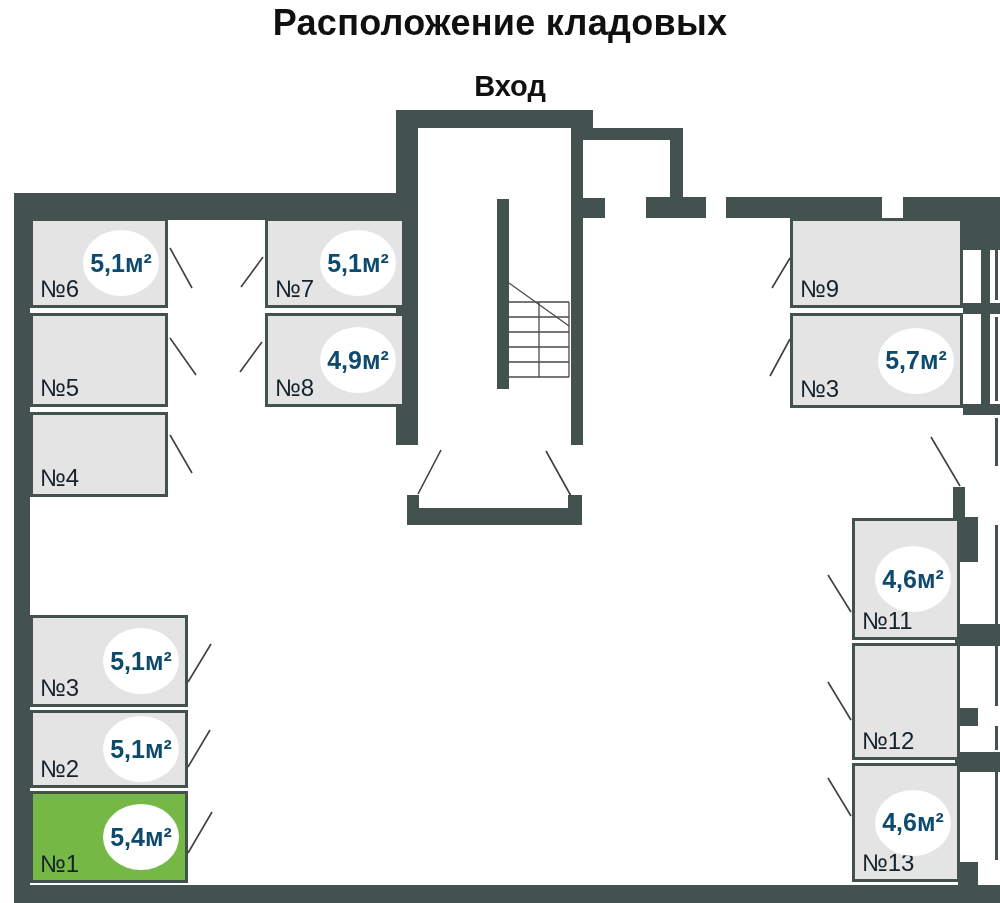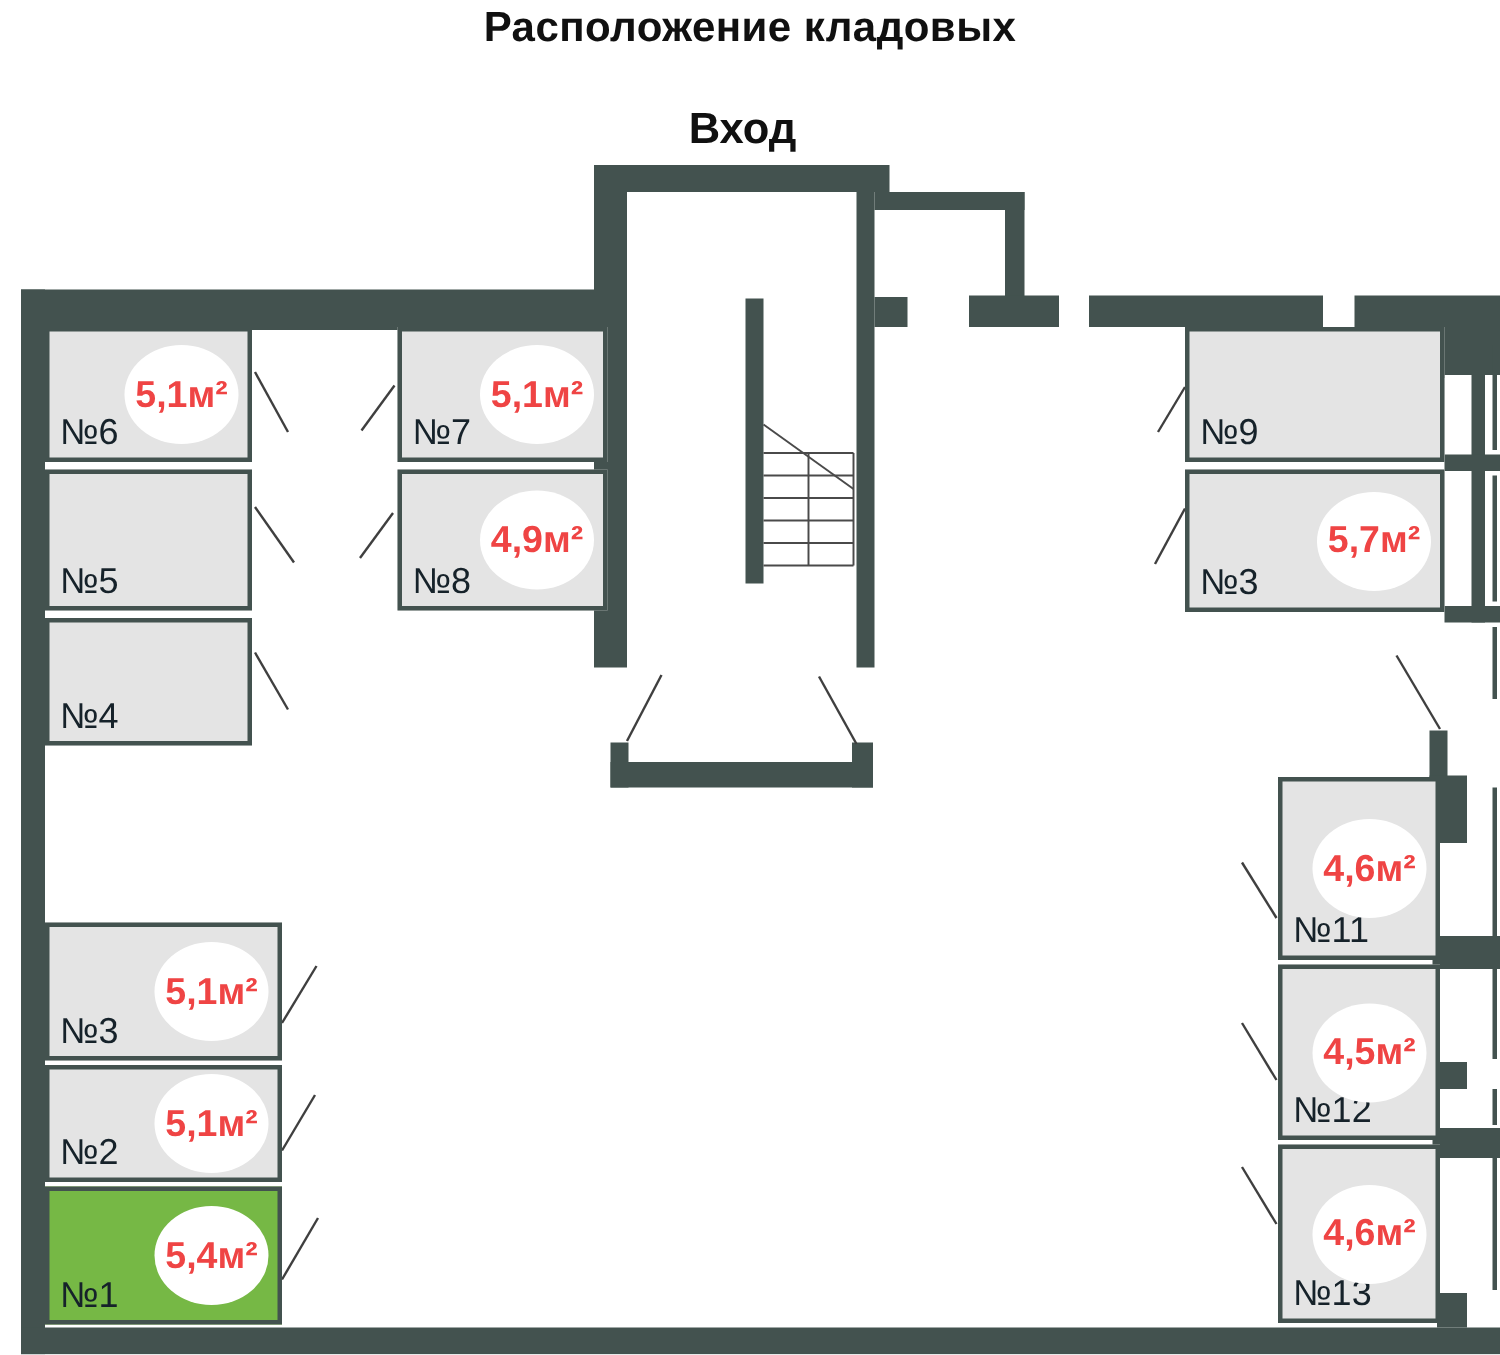--- a/index.html
+++ b/index.html
@@ -3,31 +3,31 @@
 <meta charset="utf-8">
 <style>
   html,body{margin:0;padding:0;background:#fff;}
   .stage{position:relative;width:1000px;height:903px;background:#fff;overflow:hidden;
          font-family:"Liberation Sans","DejaVu Sans",sans-serif;}
   .plan-svg{position:absolute;left:0;top:0;}
   .w{fill:#43524F;}
   .step{stroke:#4a4a4a;stroke-width:1.3;fill:none;}
   .door{stroke:#3f3f3f;stroke-width:1.6;fill:none;}
   .page-title{position:absolute;top:2px;left:0;width:100%;text-align:center;
-              font-size:28px;font-weight:600;color:#101010;letter-spacing:.3px;}
-  .entrance{position:absolute;top:70px;left:395px;width:200px;text-align:center;
+              font-size:36px;font-weight:600;color:#101010;letter-spacing:.3px;}
+  .entrance{position:absolute;top:70px;left:410px;width:200px;text-align:center;
             font-size:29px;font-weight:600;color:#101010;}
   .unit{position:absolute;box-sizing:border-box;background:#E4E4E4;
         border:3px solid #43524F;}
   .unit.highlighted{background:#76B845;}
   .unum{position:absolute;left:7px;bottom:2px;font-size:24px;font-weight:500;color:#16222A;}
   .badge{position:absolute;right:6px;top:50%;transform:translateY(-50%);
          width:76px;height:66px;background:#fff;border-radius:50%;
          display:flex;align-items:center;justify-content:center;
-         font-size:25px;font-weight:700;color:#ef4444;}
+         font-size:25px;font-weight:700;color:#0c4a6e;}
   
   .u1{left:30px;top:791px;width:158px;height:92px;}
   .u2{left:30px;top:710px;width:158px;height:78px;}
   .u3{left:30px;top:615px;width:158px;height:92px;}
   .u4{left:30px;top:412px;width:138px;height:85px;}
   .u5{left:30px;top:313px;width:138px;height:94px;}
   .u6{left:30px;top:218px;width:138px;height:90px;}
   .u7{left:265px;top:218px;width:140px;height:90px;}
   .u8{left:265px;top:313px;width:140px;height:94px;}
   .u9{left:790px;top:218px;width:173px;height:90px;}
@@ -150,20 +150,19 @@
   <div class="unit u10">
     <span class="unum">№3</span>
     <span class="badge">5,7м²</span>
   </div>
   <div class="unit u11">
     <span class="unum">№11</span>
     <span class="badge">4,6м²</span>
   </div>
   <div class="unit u12">
     <span class="unum">№12</span>
-    <span class="badge">4,5м²</span>
   </div>
   <div class="unit u13">
     <span class="unum">№13</span>
     <span class="badge">4,6м²</span>
   </div>
 
 </div>
 
 </body></html>

